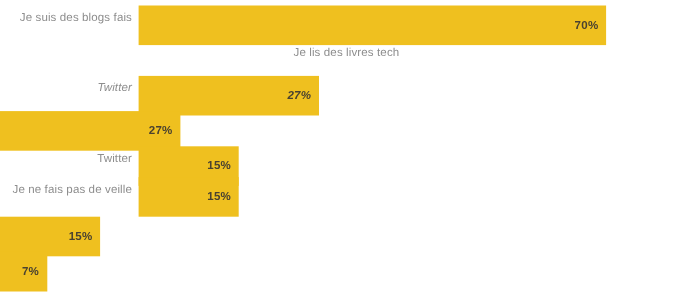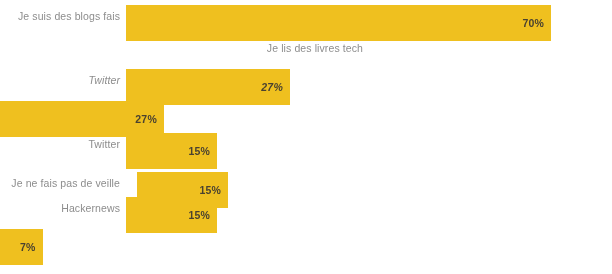--- a/index.html
+++ b/index.html
@@ -110,30 +110,29 @@
         </div>
       </div>
       <div class="bar-row" style="top: 129px;">
         <div class="cat-label">Twitter</div>
         <div class="bar-track">
           <div class="bar-fill" style="width: 91.0714px; background: rgb(239, 192, 31);">
             <span class="bar-value" style="color: rgb(74, 66, 48);">15%</span>
           </div>
         </div>
       </div>
-      <div class="bar-row" style="top: 168px; gap: 11px;">
+      <div class="bar-row" style="top: 157px;">
         <div class="cat-label">Je ne fais pas de veille</div>
         <div class="bar-track">
           <div class="bar-fill" style="width: 91.0714px; background: rgb(239, 192, 31);">
             <span class="bar-value" style="color: rgb(74, 66, 48);">15%</span>
           </div>
         </div>
       </div>
       <div class="bar-row" style="top: 193px;">
-        <div class="cat-label">Hackernews</div>
         <div class="bar-track">
           <div class="bar-fill" style="width: 91.0714px; background: rgb(239, 192, 31);">
             <span class="bar-value" style="color: rgb(74, 66, 48);">15%</span>
           </div>
         </div>
       </div>
       <div class="bar-row" style="top: 225px;">
         <div class="bar-track">
           <div class="bar-fill" style="width: 42.5px; background: rgb(239, 192, 31);">
             <span class="bar-value" style="color: rgb(74, 66, 48);">7%</span>

